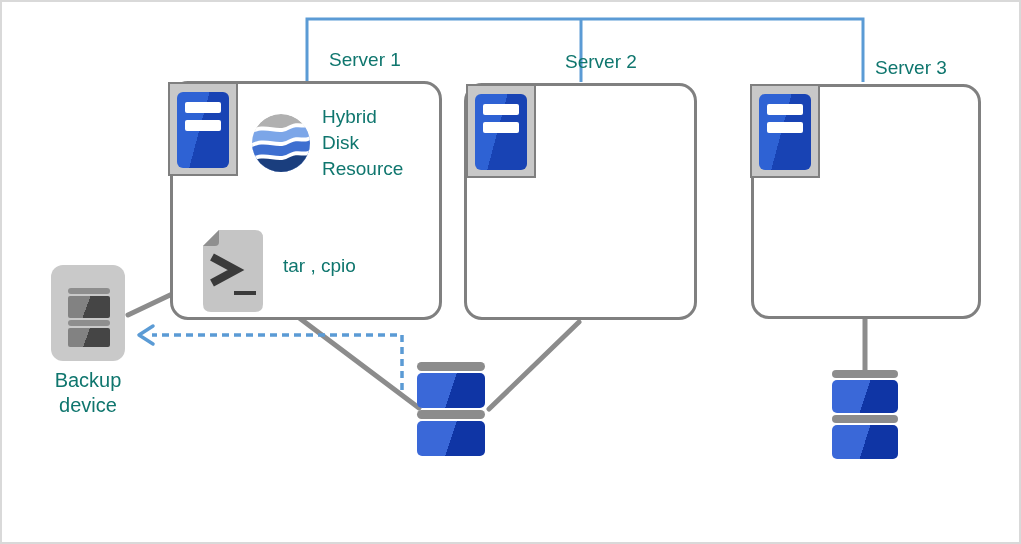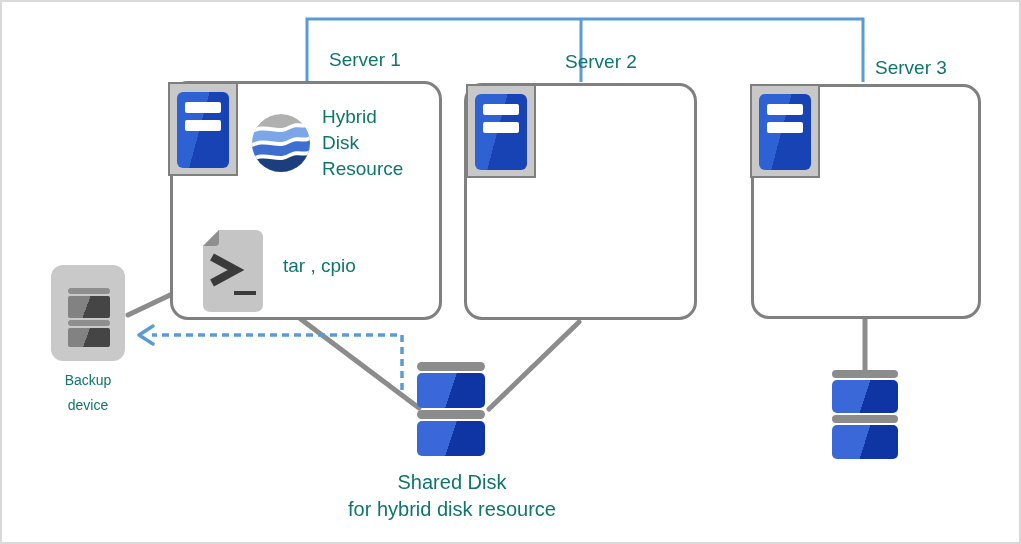--- a/index.html
+++ b/index.html
@@ -133,31 +133,29 @@
   </div>
 
   <div class="lbl" style="left:281px;top:251px;">tar , cpio</div>
 
   <div class="backup" style="left:49px;top:263px;">
     <div class="tbar" style="top:23px;"></div>
     <div class="block" style="top:31px;height:22px;"></div>
     <div class="tbar" style="top:55px;"></div>
     <div class="block" style="top:63px;height:19px;"></div>
   </div>
-  <div class="lbl center" style="left:26px;top:366px;width:120px;line-height:25px;font-size:14px;">Backup
+  <div class="lbl center" style="left:26px;top:366px;width:120px;line-height:25px;font-size:20px;">Backup
 device</div>
 
   <div class="disk" style="left:415px;top:360px;width:68px;height:95px;">
     <div class="cap" style="top:0;"></div>
     <div class="body" style="top:11px;"></div>
     <div class="cap" style="top:48px;"></div>
     <div class="body" style="top:59px;"></div>
   </div>
-  <div class="lbl center big" style="left:310px;top:467px;width:280px;">Shared Disk
-for hybrid disk resource</div>
 
   <div class="disk" style="left:830px;top:368px;width:66px;height:91px;">
     <div class="cap" style="top:0;height:8px;"></div>
     <div class="body" style="top:10px;height:33px;"></div>
     <div class="cap" style="top:45px;height:8px;"></div>
     <div class="body" style="top:55px;height:34px;"></div>
   </div>
 
 </div>
 

